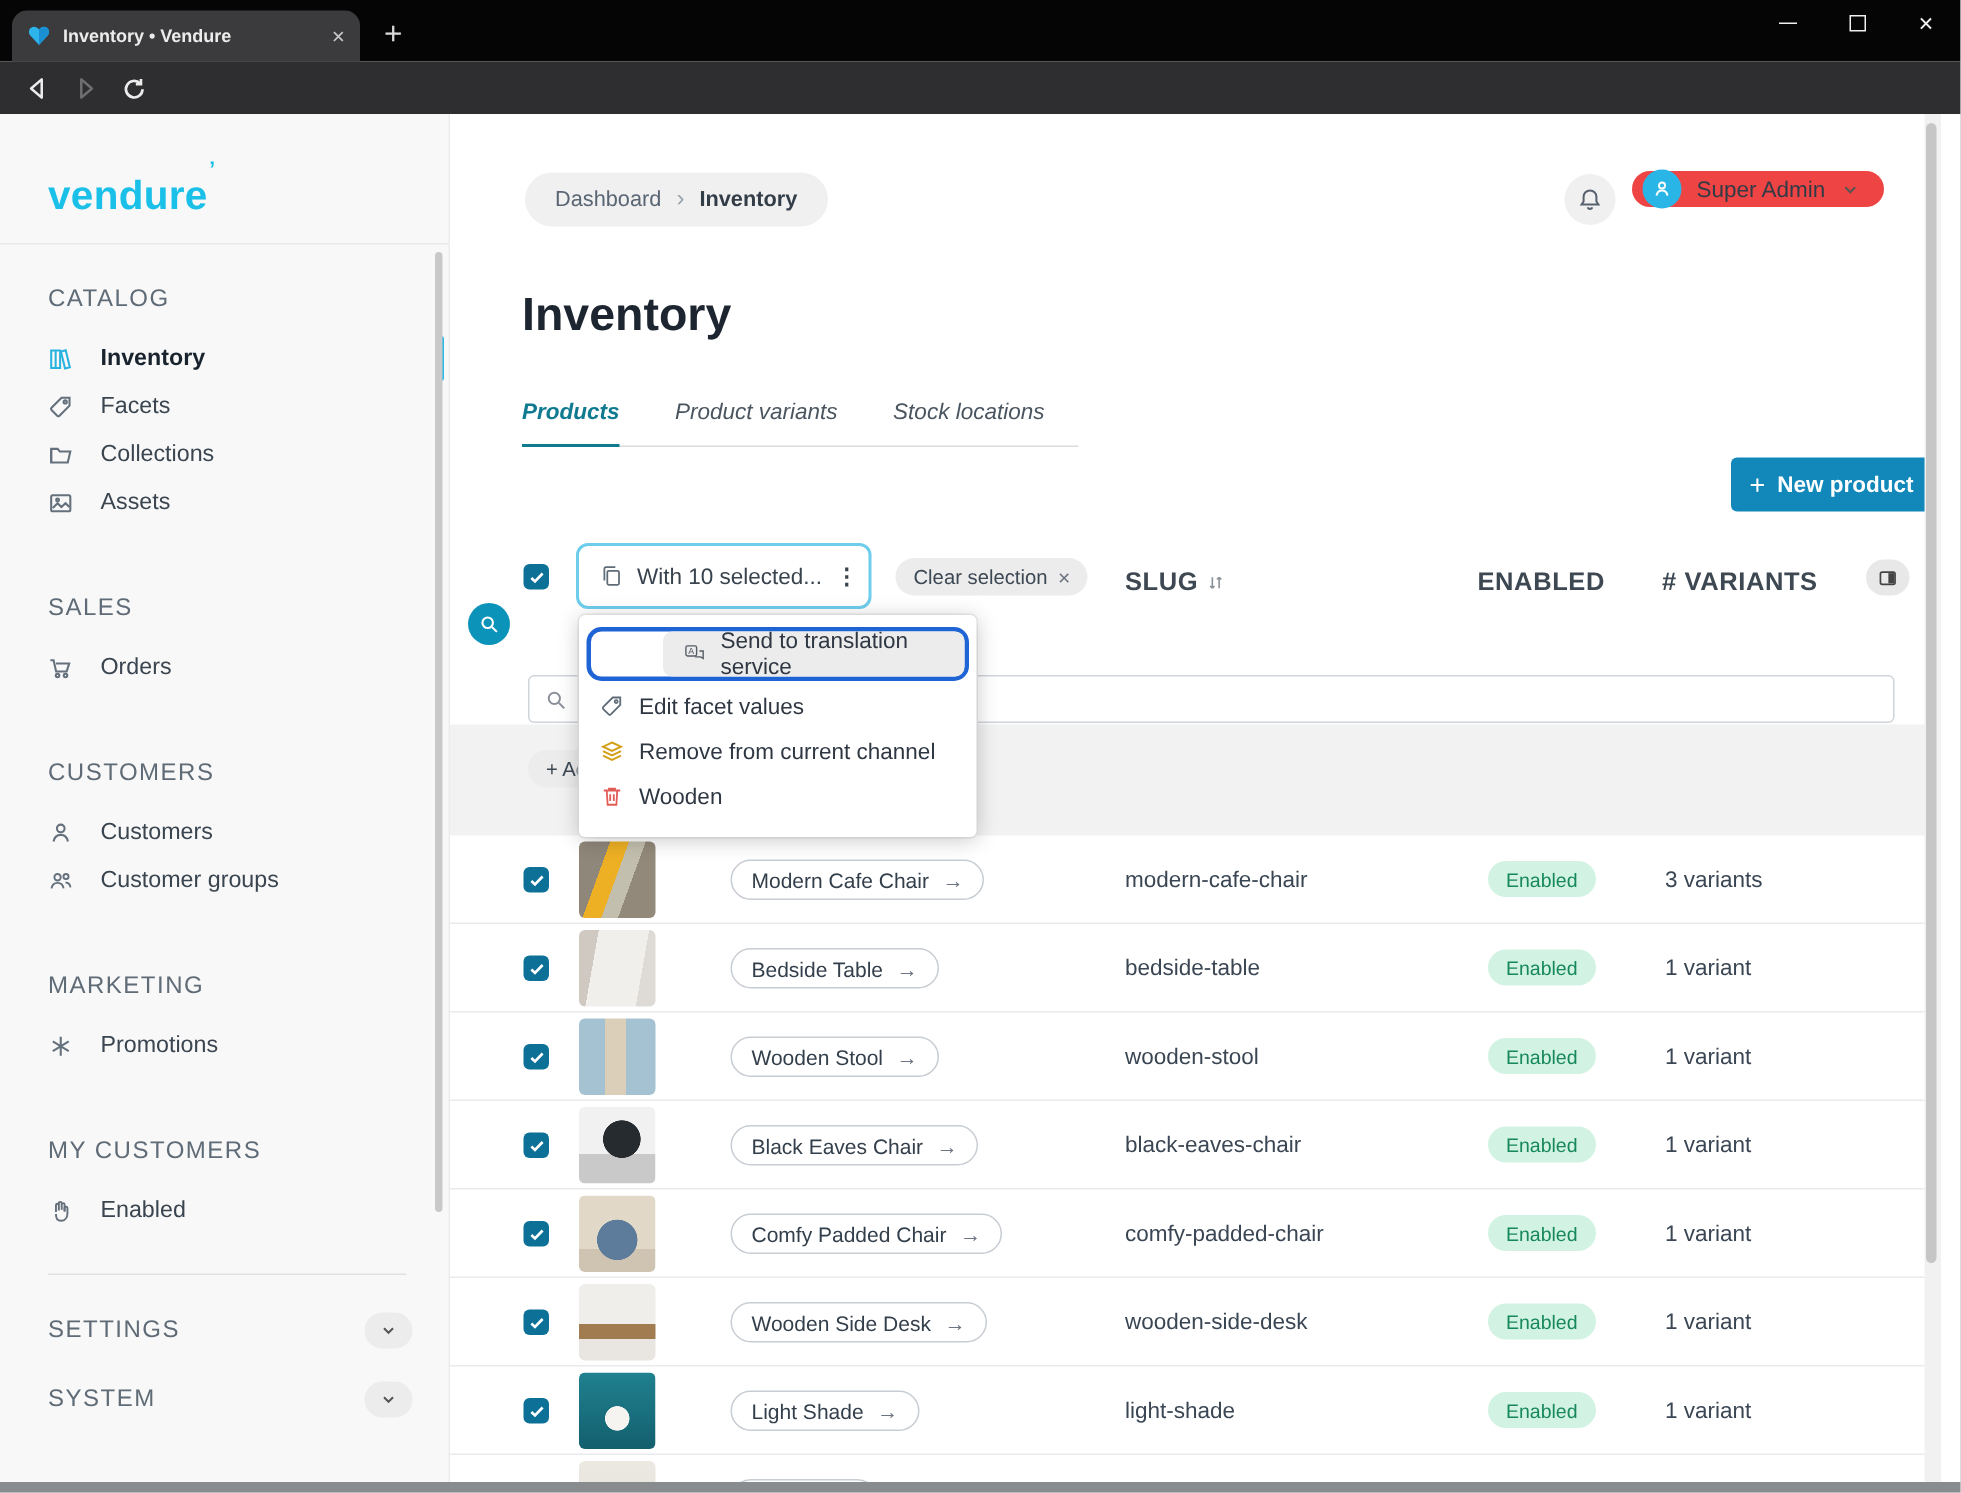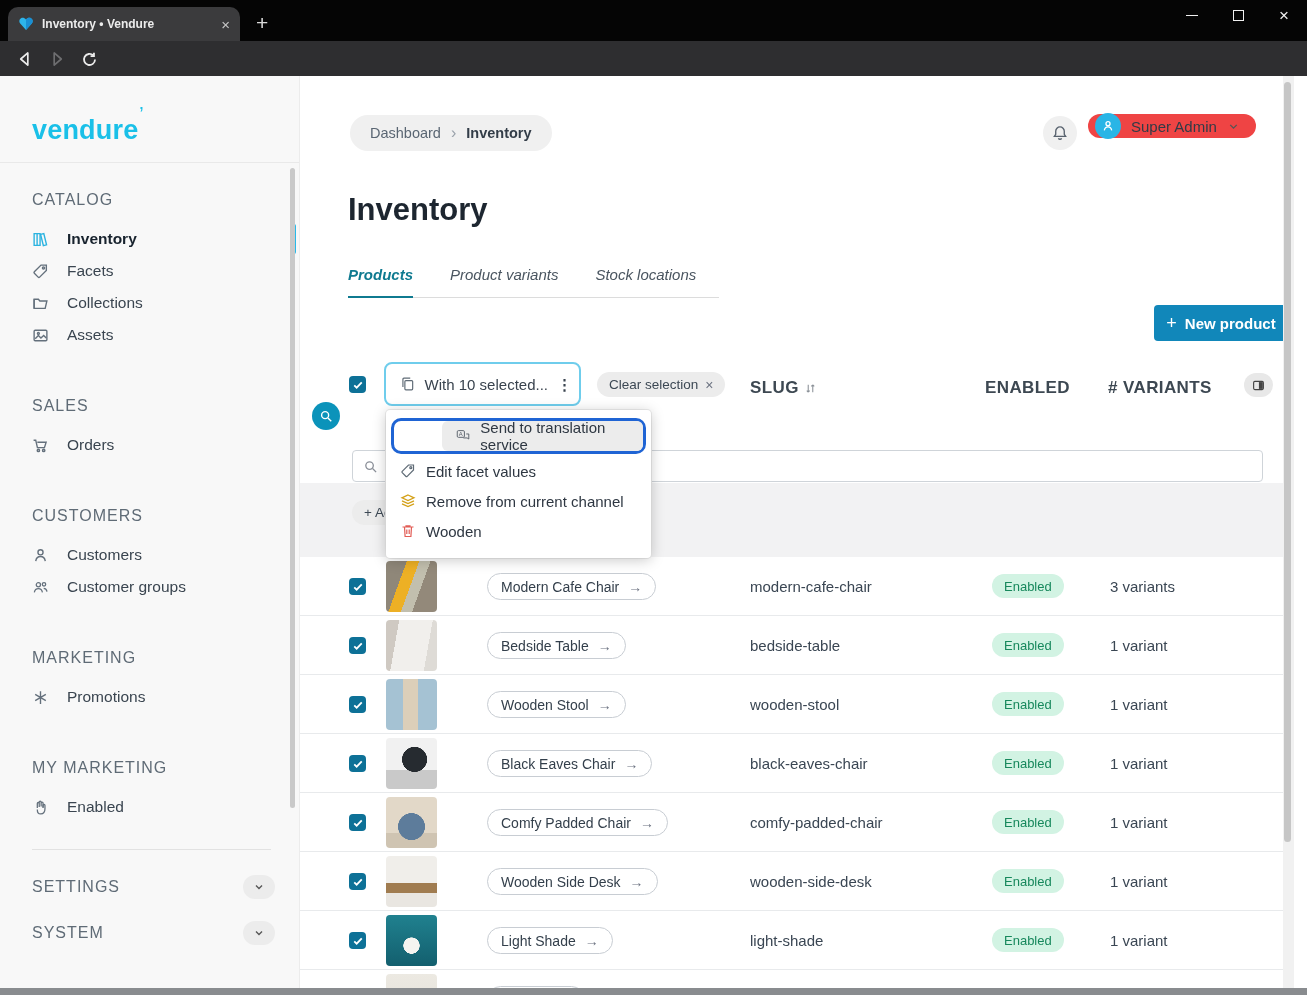--- a/index.html
+++ b/index.html
@@ -274,21 +274,21 @@
           </div>
 
           <div class="nav-heading">MARKETING</div>
           <div class="nav-item">
             <svg width="17" height="17" viewBox="0 0 16 16" fill="none" stroke="#64707c" stroke-width="1.3">
                 <path d="M8 2v12M3 5l10 6M13 5 3 11"></path>
               </svg>
             <span>Promotions</span>
           </div>
 
-          <div class="nav-heading">MY MARKETING</div>
+          <div class="nav-heading">MY CUSTOMERS</div>
           <div class="nav-item">
             <svg width="17" height="17" viewBox="0 0 16 16" fill="none" stroke="#64707c" stroke-width="1.2">
                 <path d="M5 8.5V4.2a.9.9 0 0 1 1.8 0V7.6M6.8 7.2V3a.9.9 0 0 1 1.8 0v4M8.6 7V3.8a.9.9 0 0 1 1.8 0v4.4"></path>
                 <path d="M10.4 8.2V6a.9.9 0 0 1 1.8 0v3.2c0 2.8-1.6 4.8-4 4.8S5 12.6 5 9.8"></path>
               </svg>
             <span>Enabled</span>
           </div>
 
           <div class="nav-sep"></div>
 

